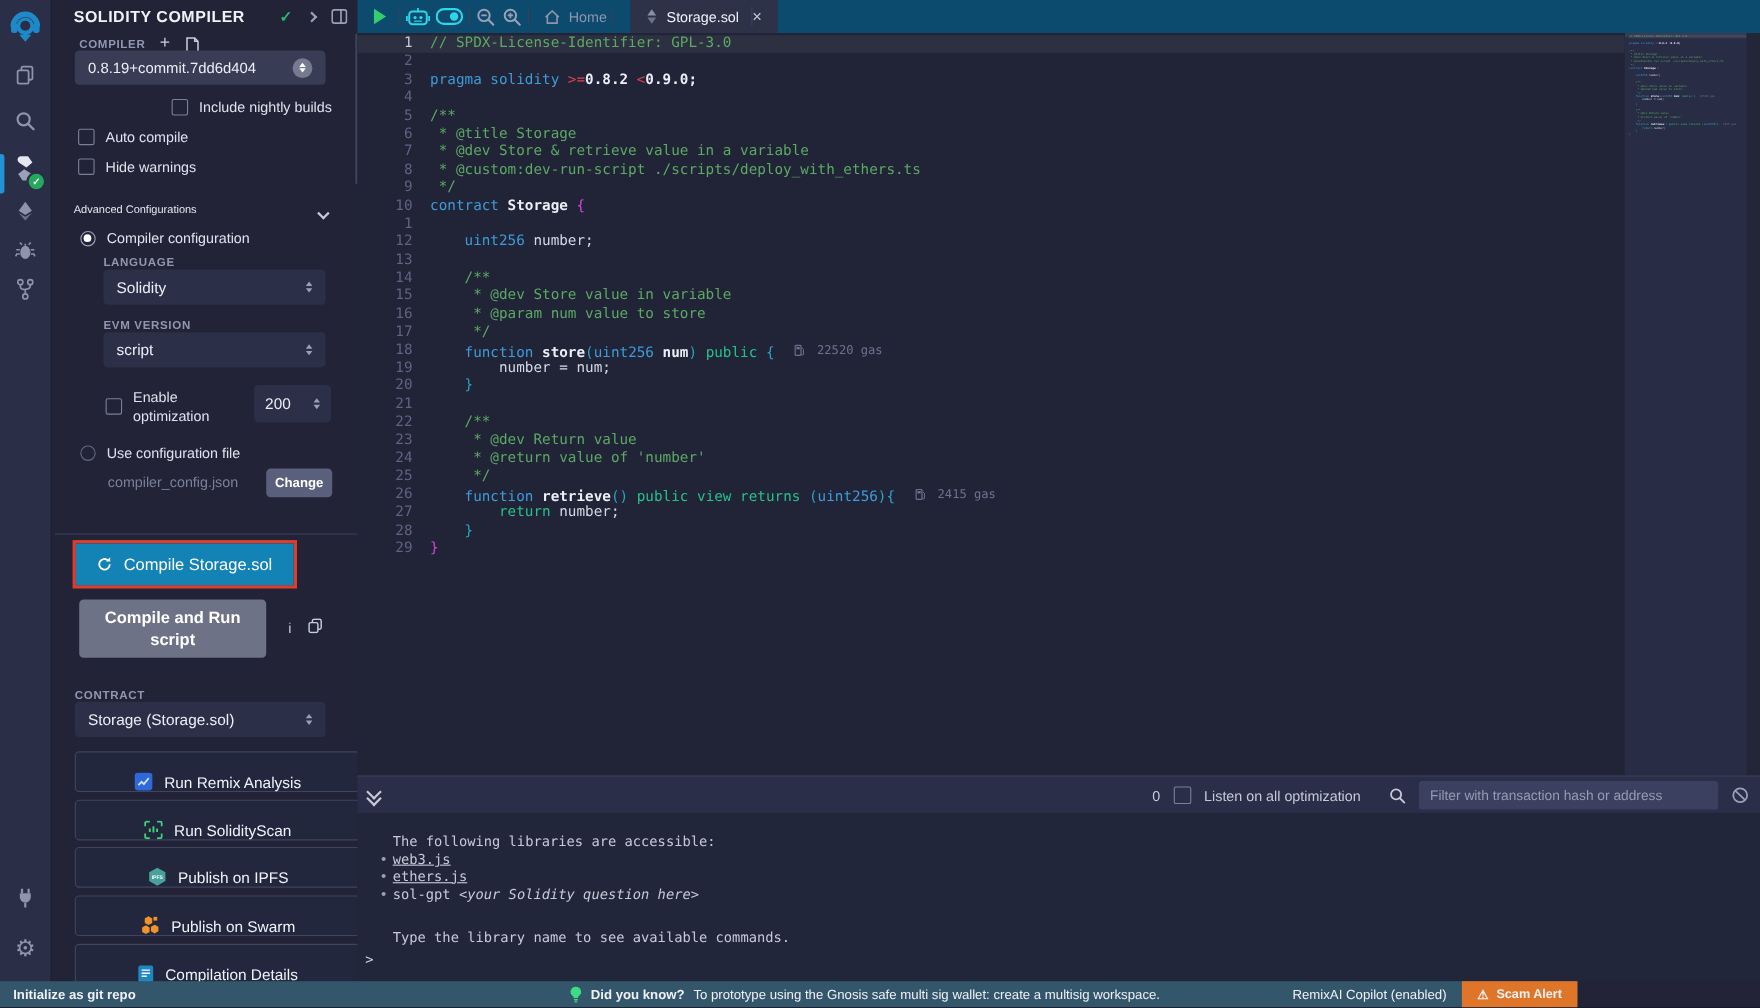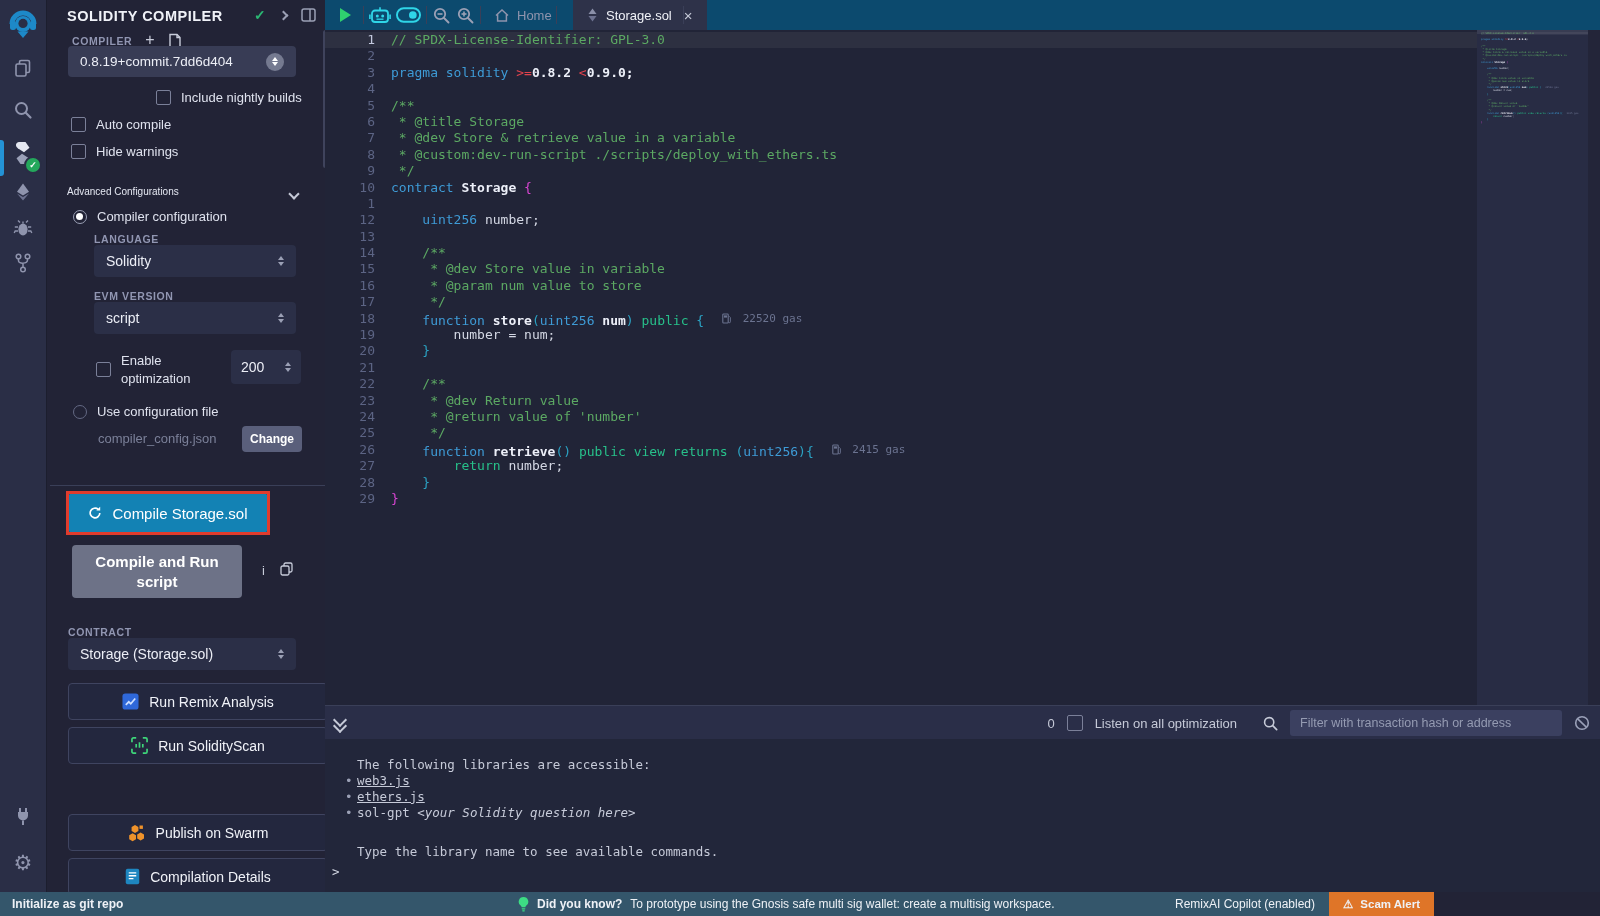--- a/index.html
+++ b/index.html
@@ -44,21 +44,21 @@
              font-size:12px;font-weight:700;display:flex;align-items:center;justify-content:center;cursor:pointer;}
   .divider{position:absolute;left:0;top:485px;width:279px;border-top:1px solid #3a3f58;}
   .compile-wrap{position:absolute;left:16px;top:491px;width:204px;border:3px solid #e03c2d;}
   .compile-btn{height:38px;background:#1382b4;display:flex;align-items:center;justify-content:center;gap:10px;
                color:#fff;font-size:15px;cursor:pointer;border-radius:1px;}
   .tooltip{position:absolute;left:22px;top:545px;width:170px;height:53px;background:#6d7287;border-radius:4px;color:#fff;
            font-size:15px;font-weight:600;display:flex;align-items:center;justify-content:center;text-align:center;line-height:1.3;padding:4px;}
   .iico{position:absolute;left:212px;top:563px;font-size:13px;color:#c8ccda;font-style:normal;}
   .copyico{position:absolute;left:230px;top:562px;}
   .abtn{position:absolute;left:18px;width:260px;height:37px;border:1px solid #3f4460;border-radius:4px;background:#23273e;
-        color:#f0f2f8;font-size:14px;display:flex;align-items:center;justify-content:center;gap:10px;cursor:pointer;}
+        color:#f0f2f8;font-size:14px;display:flex;align-items:flex-end;justify-content:center;gap:10px;cursor:pointer;}
   .panel-scroll{position:absolute;right:1px;top:30px;width:5px;height:138px;background:#4a4f6a;border-radius:3px;opacity:.75;}
   
   .main{position:absolute;left:325px;top:0;width:1275px;height:892px;background:#212437;}
   .tabbar{position:relative;height:30px;background:#0c4a6e;}
   .tb{position:absolute;top:0;height:30px;display:flex;align-items:center;}
   .tbsep{position:absolute;top:6px;height:18px;border-left:1px solid #3a3f58;}
   .play-tri{width:0;height:0;border-top:7px solid transparent;border-bottom:7px solid transparent;border-left:11px solid #2fcf6f;cursor:pointer;}
   .tab{gap:8px;font-size:13px;color:#8f94ad;padding:0 14px;cursor:pointer;}
   .tab.active{background:#2e3249;color:#f0f2f8;}
   .closex{font-size:15px;color:#c6cad8;margin-left:4px;cursor:pointer;}
@@ -304,20 +304,27 @@
     </div>
     <div class="abtn" style="top:727px">
       <svg width="17" height="17" viewBox="0 0 18 18">
         <g stroke="#3ed57a" stroke-width="1.8" fill="none">
           <path d="M1 5.5V2.5a1.5 1.5 0 0 1 1.5-1.5h3M12.5 1h3A1.5 1.5 0 0 1 17 2.5v3M17 12.5v3a1.5 1.5 0 0 1-1.5 1.5h-3M5.5 17h-3A1.5 1.5 0 0 1 1 15.5v-3"></path>
           <path d="M5.5 7.5v3.5M9 5.5v6M12.5 7.5v3.5"></path>
         </g>
       </svg>
       <span>Run SolidityScan</span>
     </div>
+    <div class="abtn" style="top:770px">
+      <svg width="18" height="18" viewBox="0 0 18 18">
+        <polygon points="9,0.8 16.4,5 16.4,13 9,17.2 1.6,13 1.6,5" fill="#4aa09b"></polygon>
+        <text x="9" y="11" font-size="4.6" fill="#fff" text-anchor="middle" font-weight="bold" font-family="Liberation Sans,sans-serif">IPFS</text>
+      </svg>
+      <span>Publish on IPFS</span>
+    </div>
     <div class="abtn" style="top:814px">
       <svg width="18" height="18" viewBox="0 0 18 18" fill="#f0932b">
         <polygon points="7,1 10.4,3 10.4,7 7,9 3.6,7 3.6,3"></polygon>
         <polygon points="4.6,9.2 8,11.2 8,15.2 4.6,17.2 1.2,15.2 1.2,11.2"></polygon>
         <polygon points="12.6,8.6 16,10.6 16,14.6 12.6,16.6 9.2,14.6 9.2,10.6"></polygon>
         <rect x="11.5" y="1.5" width="3.4" height="3.4"></rect>
       </svg>
       <span>Publish on Swarm</span>
     </div>
     <div class="abtn" style="top:858px">

